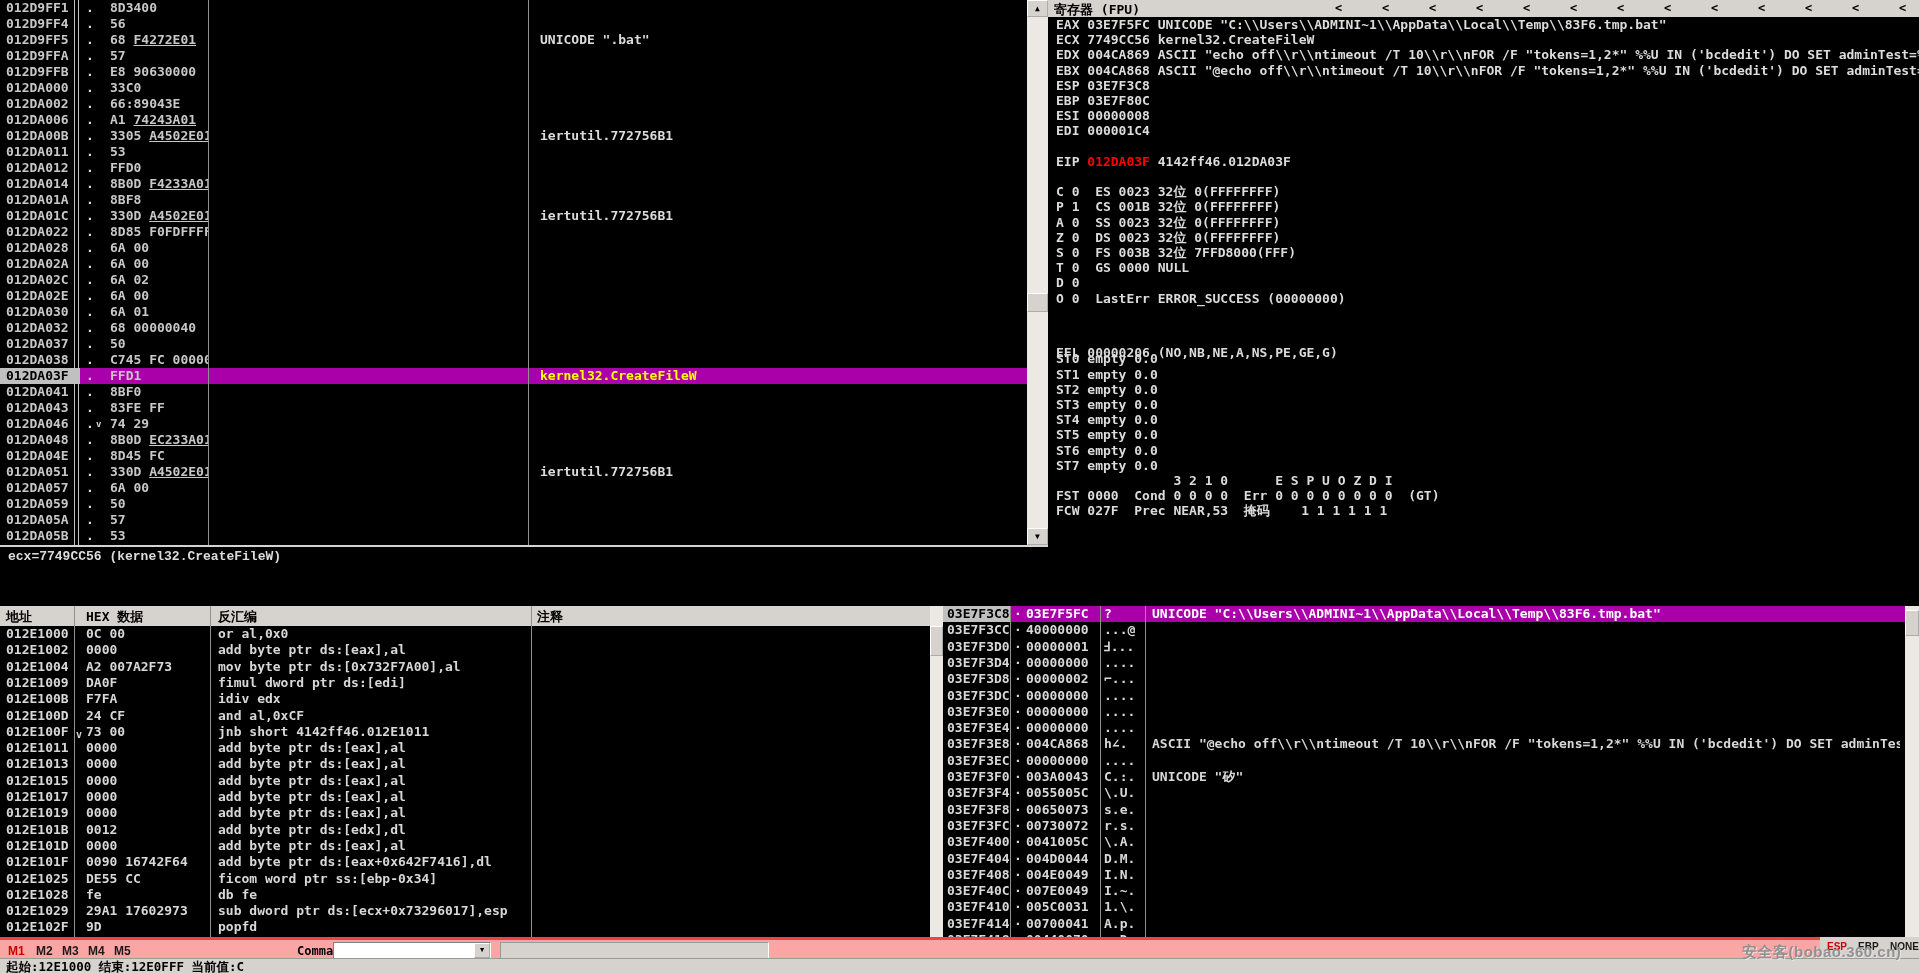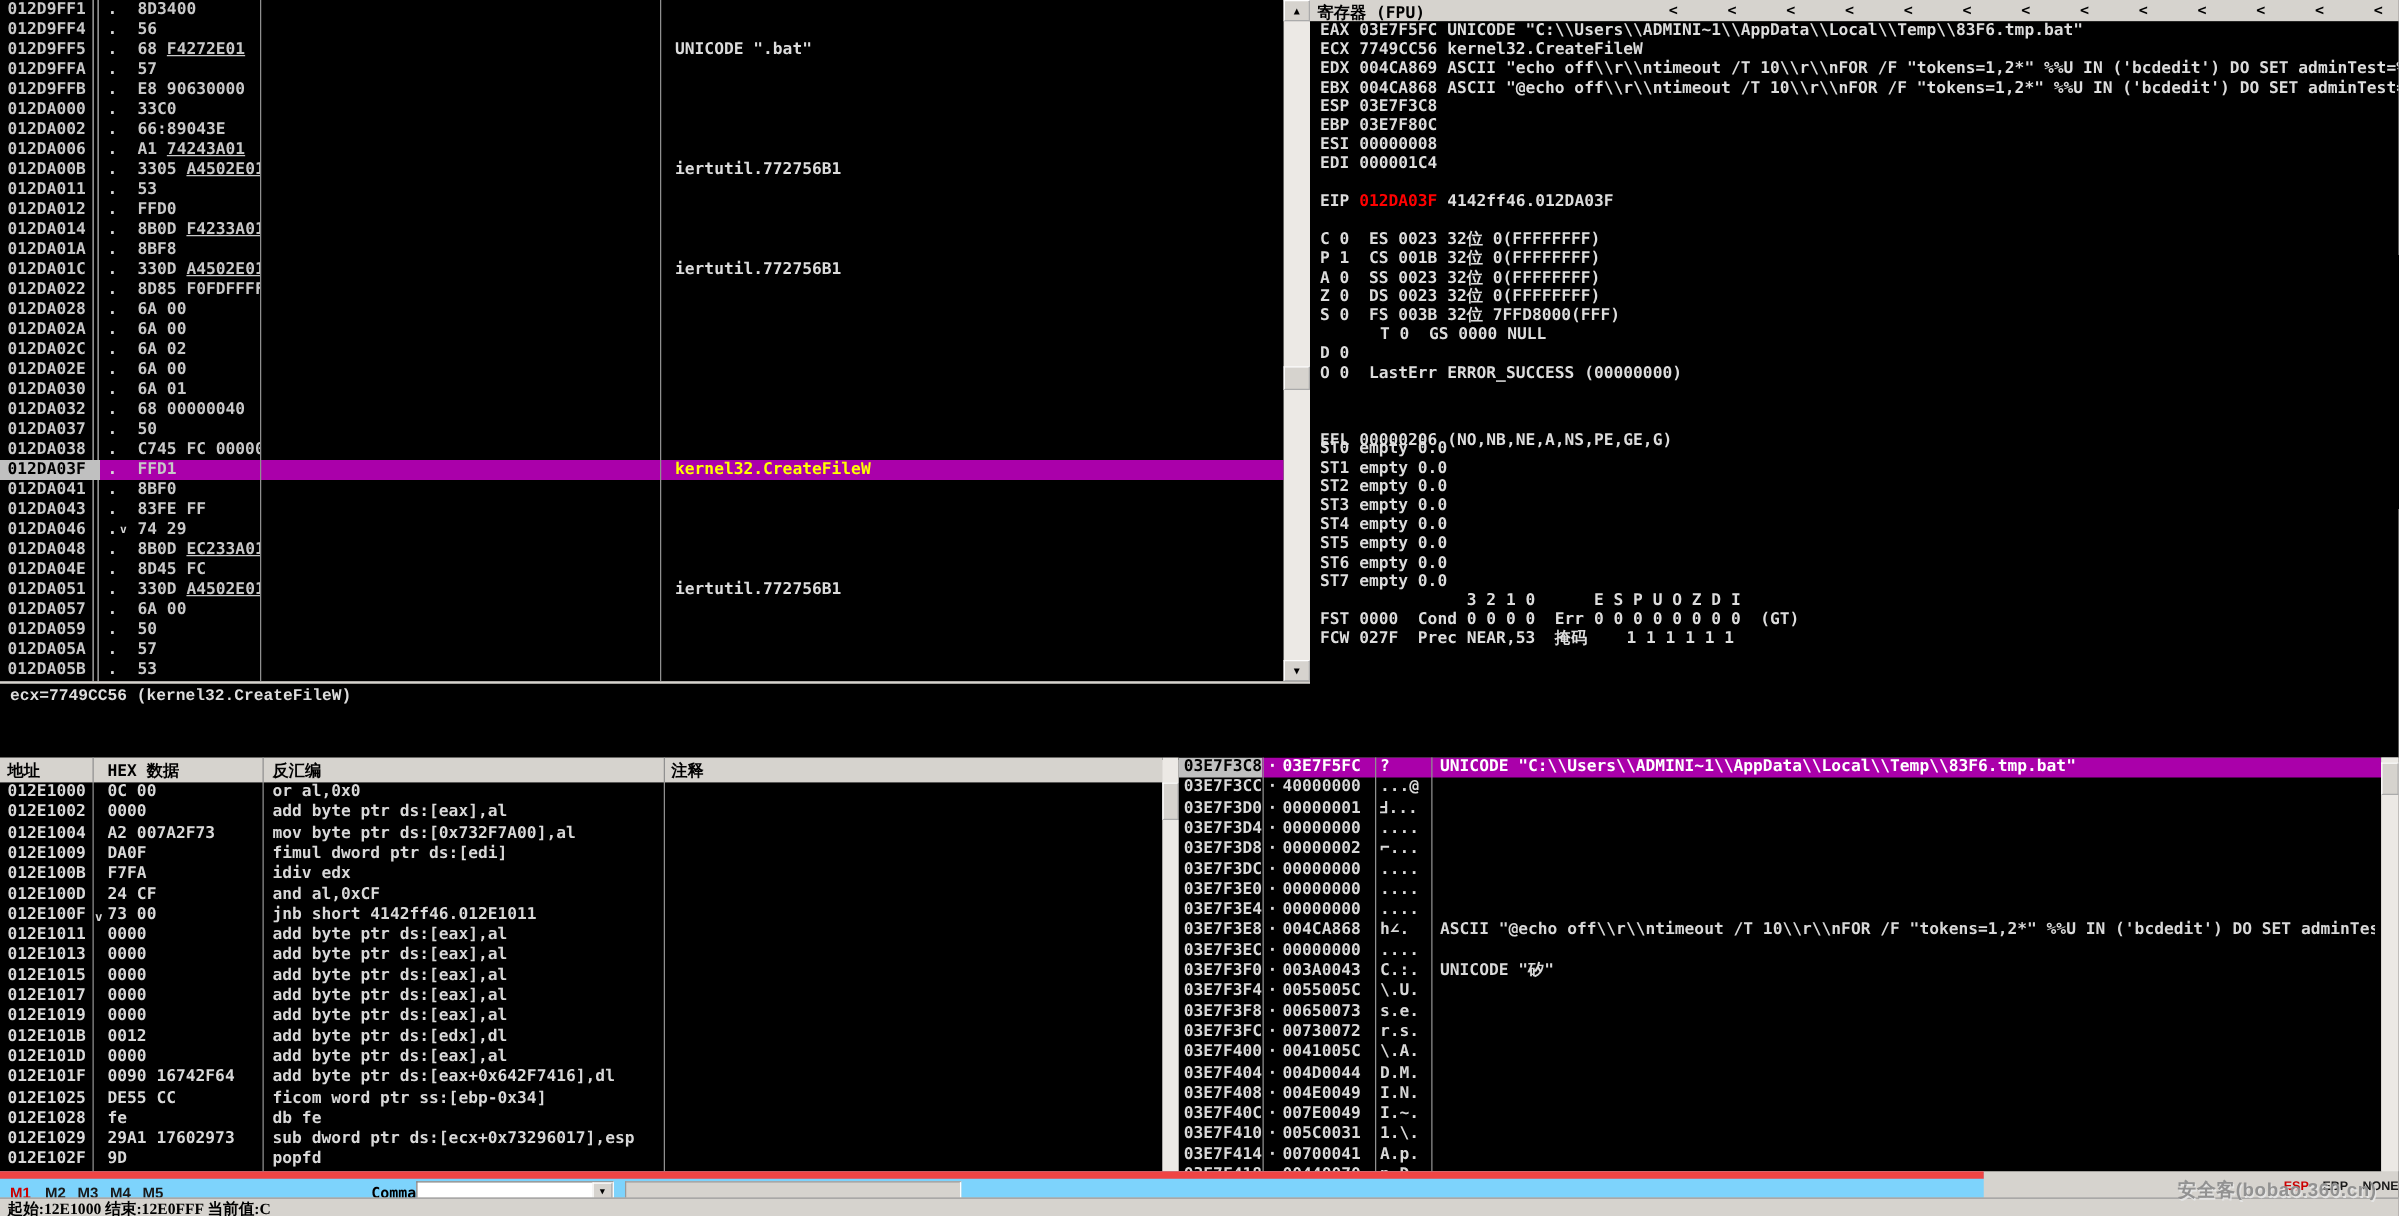--- a/index.html
+++ b/index.html
@@ -11,22 +11,22 @@
   #regs-title{position:absolute;left:6px;top:1px;font-size:13px;}
   .chev{position:absolute;top:1px;color:#000;font-size:12px;}
   #regs-pane{left:1048px;top:17px;width:871px;height:589px;}
   #info-pane{left:0;top:545px;width:1048px;height:61px;border-top:2px solid #D6D3CE;font-family:Liberation Mono, monospace;}
   #info-line{position:absolute;left:8px;top:2px;color:#DCDCDC;white-space:pre;}
   #dump-header{position:absolute;left:0;top:606px;width:930px;height:20px;background:#D6D3CE;color:#000;border-bottom:1px solid #8a8a8a;}
   #dump-header span{position:absolute;top:2px;font-size:13px;}
   #dh-addr{left:6px;}#dh-hex{left:86px;}#dh-disasm{left:218px;}#dh-cmt{left:537px;}
   #dump-pane{left:0;top:626px;width:930px;height:391px;}
   #stack-pane{left:943px;top:606px;width:962px;height:331px;}
-  #cmdbar{position:absolute;left:0;top:937px;width:1587px;height:21px;background:#7dd3fc;border-top:6px solid #ef4444;}
-  #statusbar{position:absolute;left:0;top:958px;width:1919px;height:15px;background:#D6D3CE;border-top:1px solid #9a9a9a;font-family:Liberation Serif, serif;}
+  #cmdbar{position:absolute;left:0;top:937px;width:1820px;height:21px;background:#fca5a5;border-top:3px solid #ef4444;}
+  #statusbar{position:absolute;left:0;top:958px;width:1919px;height:15px;background:#D6D3CE;border-top:1px solid #9a9a9a;}
   #status-text{position:absolute;left:6px;top:0px;color:#000;font-size:12.5px;white-space:pre;}
   
   .drow{position:absolute;left:0;width:1027px;height:16px;line-height:16px;white-space:pre;}
   .drow.hl{background:linear-gradient(to right,#C0C0C0 0 80px,#AA00AA 80px);}
   .drow span{position:absolute;top:0;}
   .daddr{left:0;width:80px;padding-left:6px;color:#C8C8C8;}
   .drow.hl .daddr{color:#000;}
   .dind{left:86px;color:#D8D8D8;}
   .jv{position:absolute;left:10px;top:4px;font-size:9px;}
   .dhex{left:110px;width:98px;overflow:hidden;color:#C8C8C8;}
@@ -138,21 +138,21 @@
         <div class="rline" style="top: 91.2px;"><span class="c-w">ESI 00000008</span></div>
         <div class="rline" style="top: 106.4px;"><span class="c-w">EDI 000001C4</span></div>
         <div class="rline" style="top: 121.6px;"></div>
         <div class="rline" style="top: 136.8px;"><span class="c-w">EIP </span><span class="c-r">012DA03F</span><span class="c-w"> 4142ff46.012DA03F</span></div>
         <div class="rline" style="top: 152px;"></div>
         <div class="rline" style="top: 167.2px;"><span class="c-w">C 0  ES 0023 32位 0(FFFFFFFF)</span></div>
         <div class="rline" style="top: 182.4px;"><span class="c-w">P 1  CS 001B 32位 0(FFFFFFFF)</span></div>
         <div class="rline" style="top: 197.6px;"><span class="c-w">A 0  SS 0023 32位 0(FFFFFFFF)</span></div>
         <div class="rline" style="top: 212.8px;"><span class="c-w">Z 0  DS 0023 32位 0(FFFFFFFF)</span></div>
         <div class="rline" style="top: 228px;"><span class="c-w">S 0  FS 003B 32位 7FFD8000(FFF)</span></div>
-        <div class="rline" style="top: 243.2px; margin-left: 48px;"><span class="c-w">T 0  GS 0000 NULL</span></div>
+        <div class="rline" style="top: 243.2px;"><span class="c-w">T 0  GS 0000 NULL</span></div>
         <div class="rline" style="top: 258.4px;"><span class="c-w">D 0</span></div>
         <div class="rline" style="top: 273.6px;"><span class="c-w">O 0  LastErr ERROR_SUCCESS (00000000)</span></div>
         <div class="rline" style="top: 288.8px;"></div>
         <div class="rline" style="top: 304px; margin-top: 24px;"><span class="c-w">EFL 00000206 (NO,NB,NE,A,NS,PE,GE,G)</span></div>
         <div class="rline" style="top: 319.2px;"></div>
         <div class="rline" style="top: 334.4px;"><span class="c-w">ST0 empty 0.0</span></div>
         <div class="rline" style="top: 349.6px;"><span class="c-w">ST1 empty 0.0</span></div>
         <div class="rline" style="top: 364.8px;"><span class="c-w">ST2 empty 0.0</span></div>
         <div class="rline" style="top: 380px;"><span class="c-w">ST3 empty 0.0</span></div>
         <div class="rline" style="top: 395.2px;"><span class="c-w">ST4 empty 0.0</span></div>

